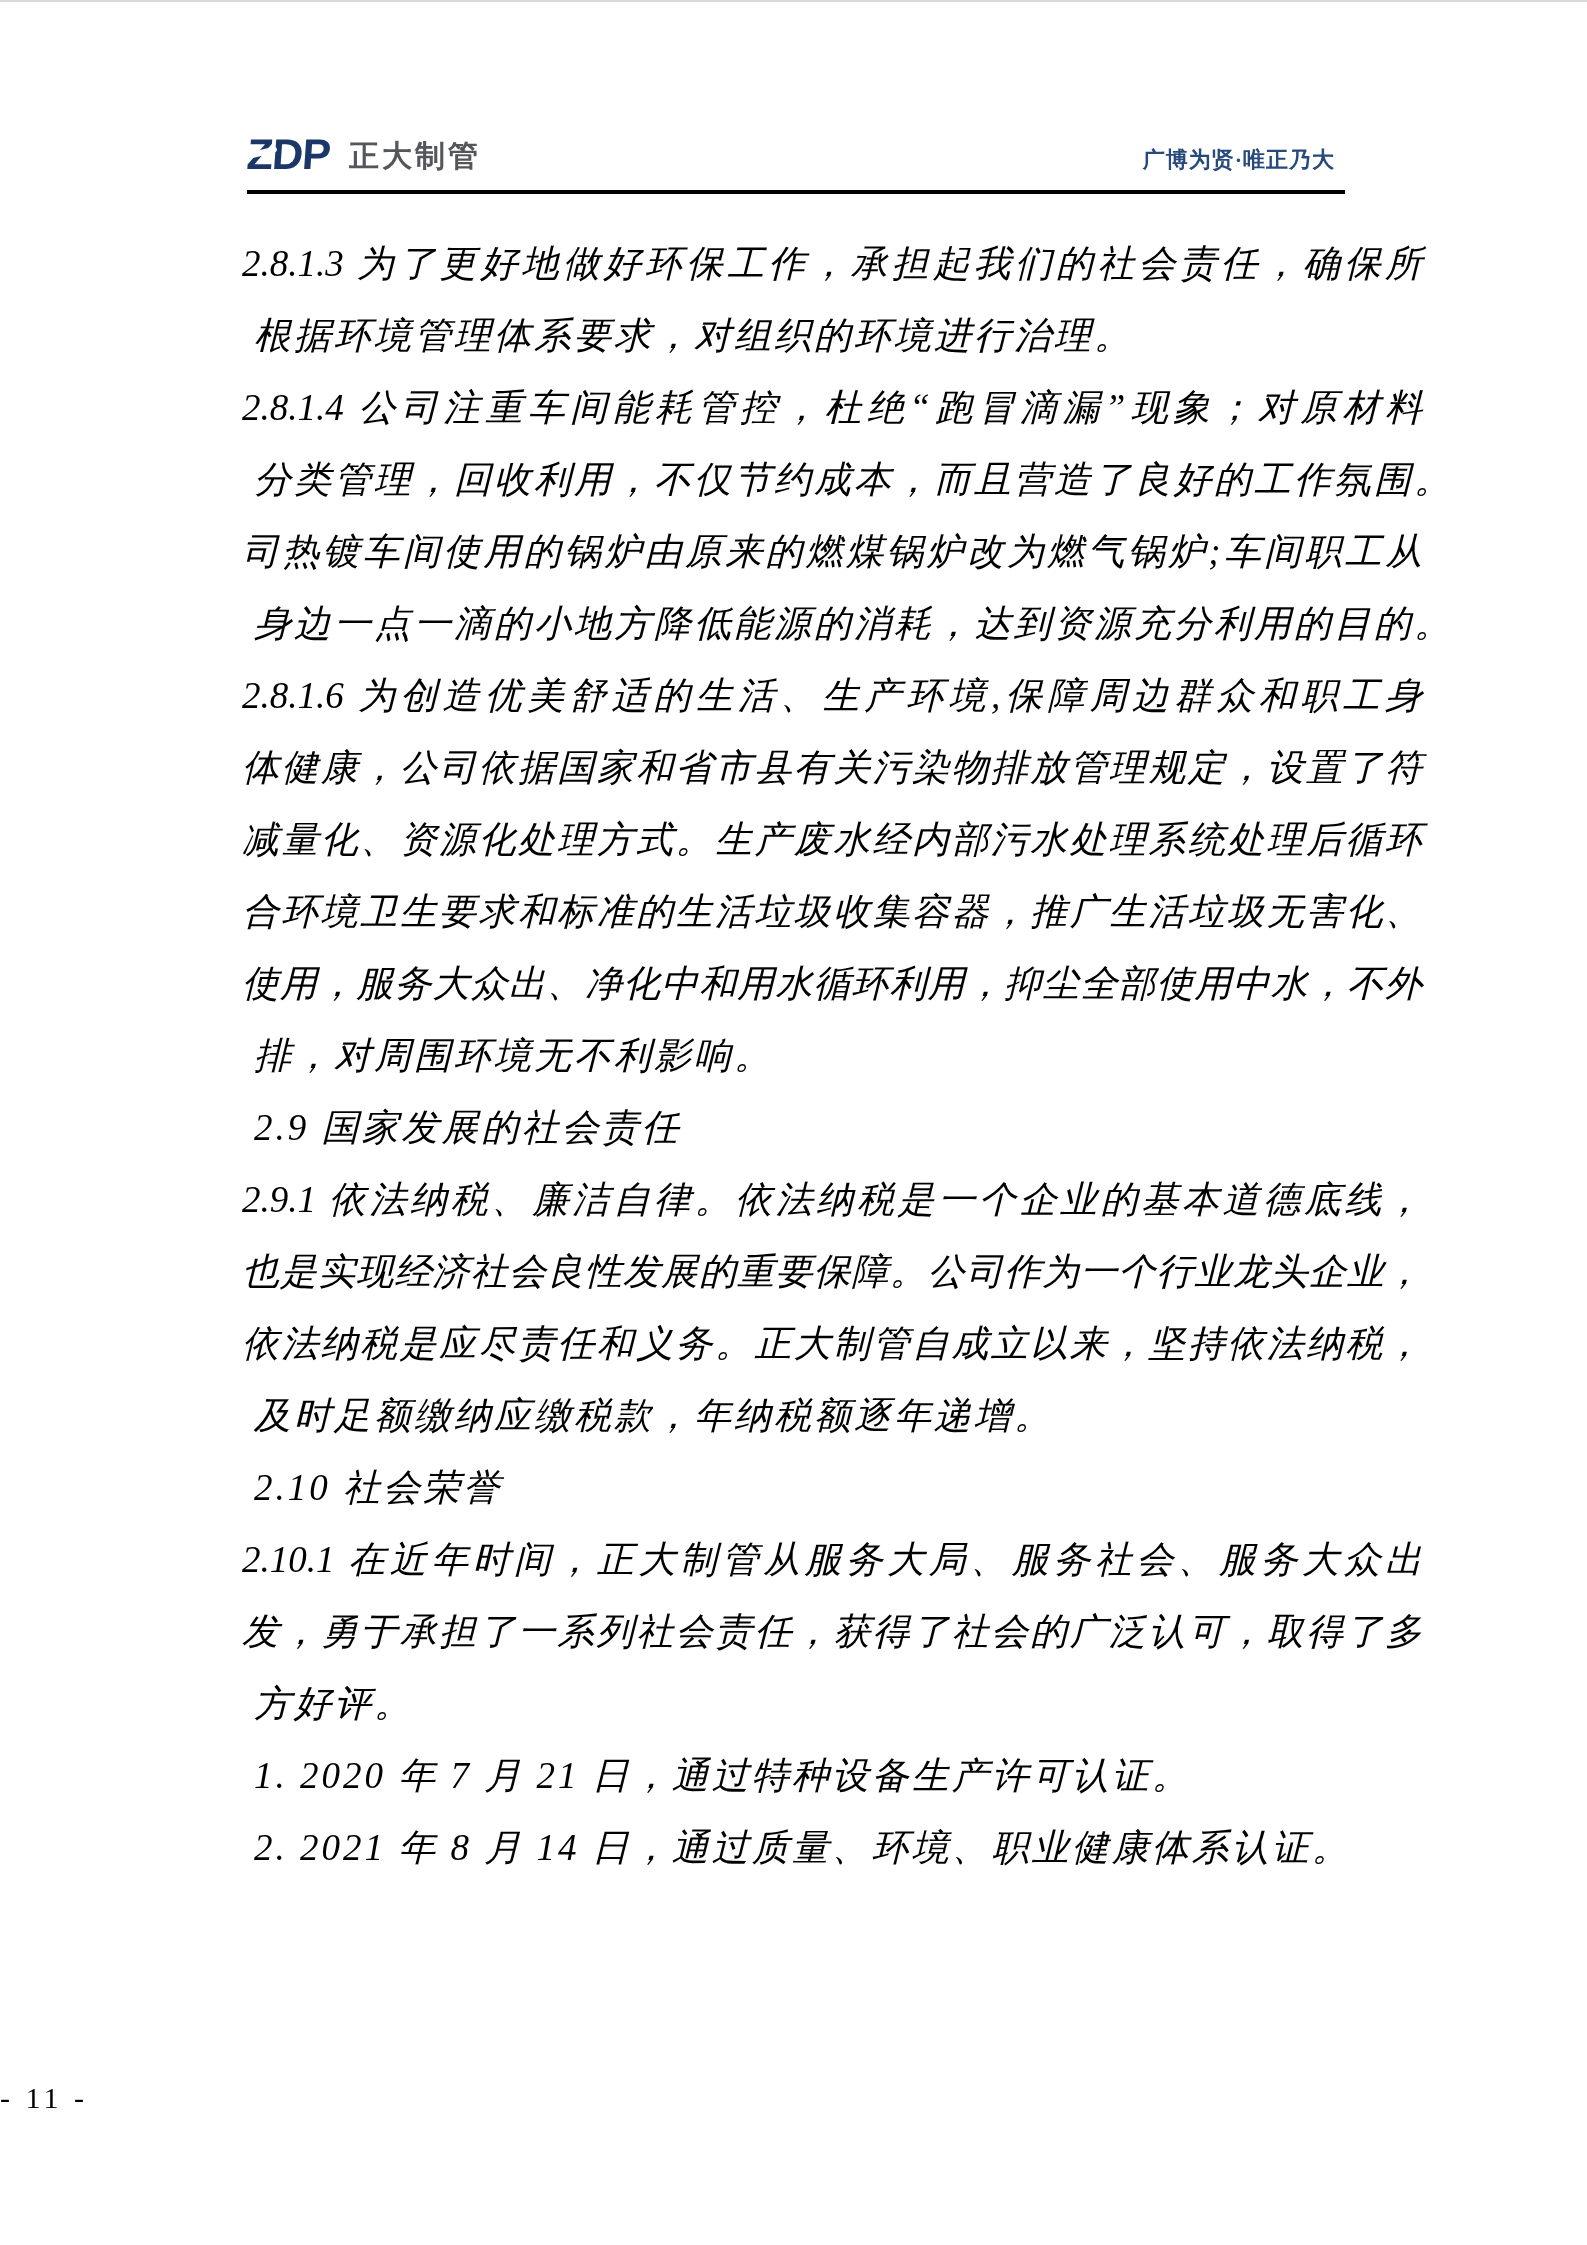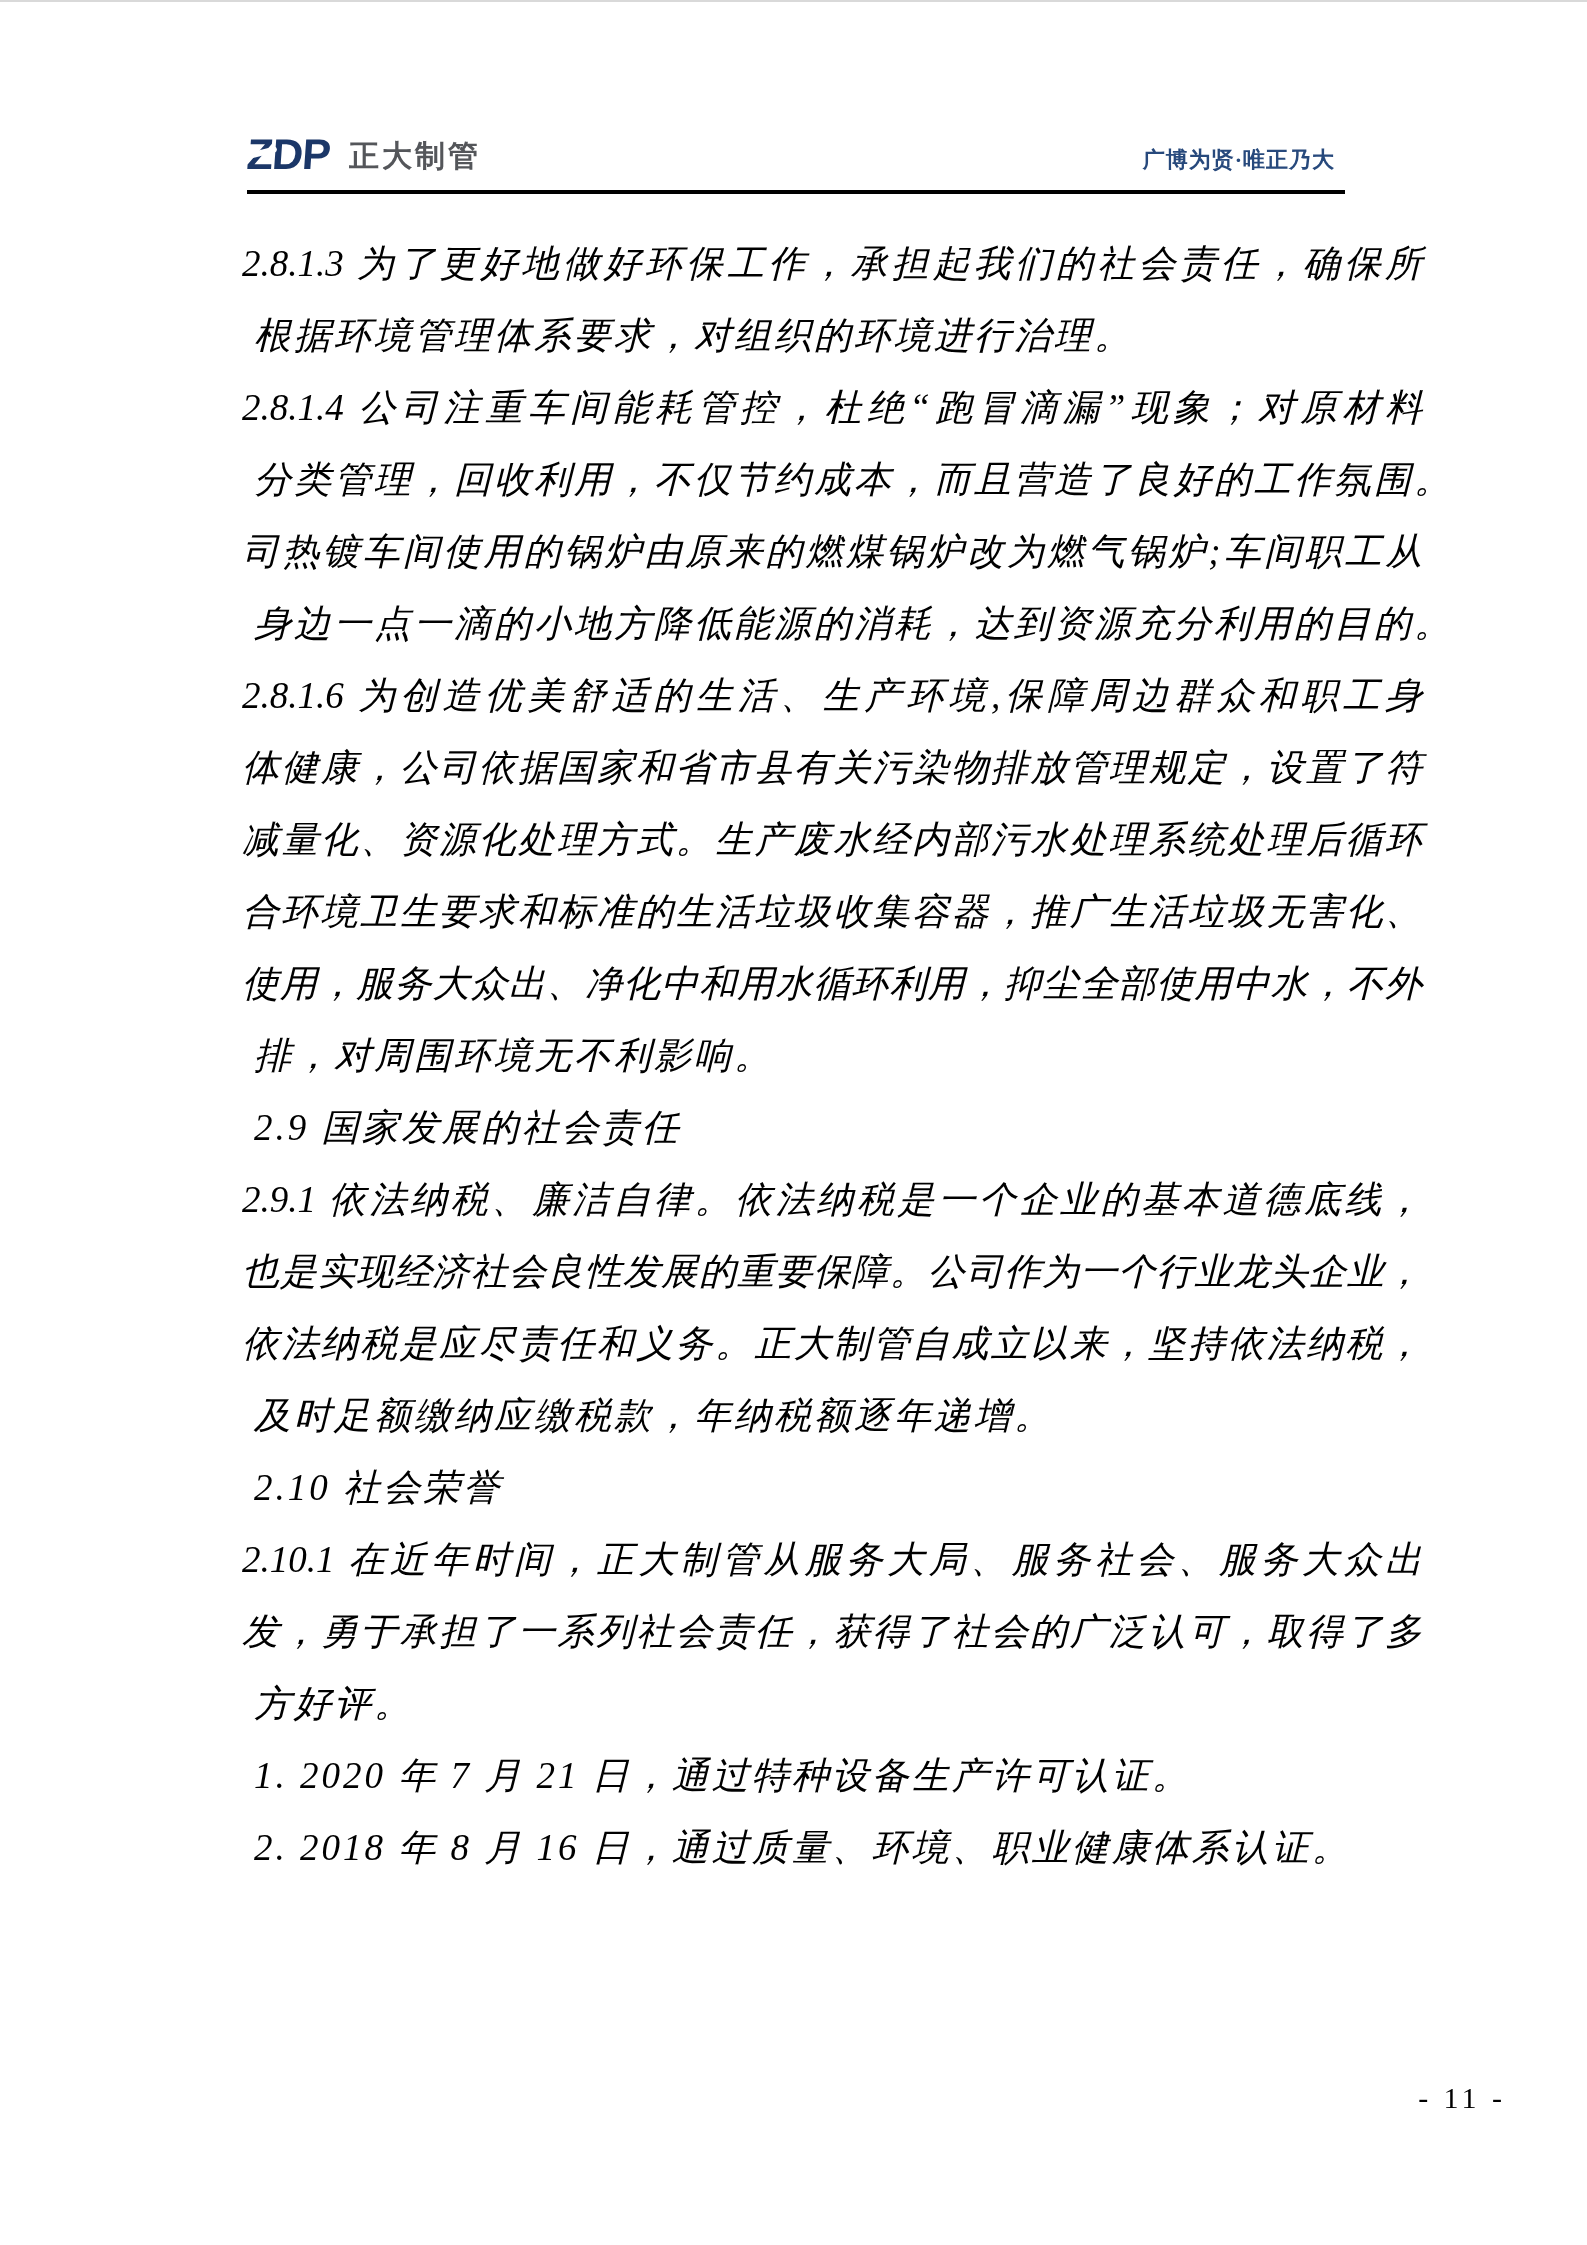--- a/index.html
+++ b/index.html
@@ -74,21 +74,21 @@
   }
   .line.para-end{
     text-align:left;
     text-align-last:left;
     letter-spacing:3px;
     margin-left:12px;
   }
   
   .footer{
     position:absolute;left:0;top:2078px;width:1506px;
-    text-align:right;
+    text-align:left;
     font-size:30px;line-height:36px;
     letter-spacing:4px;
   }
 </style>
 </head>
 <body>
 
 <div class="page">
 
   <div class="logo">
@@ -119,18 +119,18 @@
       <div class="line para-end">2.9 国家发展的社会责任</div>
       <div class="line">2.9.1 依法纳税、廉洁自律。依法纳税是一个企业的基本道德底线，</div>
       <div class="line">也是实现经济社会良性发展的重要保障。公司作为一个行业龙头企业，</div>
       <div class="line">依法纳税是应尽责任和义务。正大制管自成立以来，坚持依法纳税，</div>
       <div class="line para-end">及时足额缴纳应缴税款，年纳税额逐年递增。</div>
       <div class="line para-end">2.10 社会荣誉</div>
       <div class="line">2.10.1 在近年时间，正大制管从服务大局、服务社会、服务大众出</div>
       <div class="line">发，勇于承担了一系列社会责任，获得了社会的广泛认可，取得了多</div>
       <div class="line para-end">方好评。</div>
       <div class="line para-end">1.  2020 年 7 月 21 日，通过特种设备生产许可认证。</div>
-      <div class="line para-end">2.  2018 年 8 月 16 日，通过质量、环境、职业健康体系认证。</div>
+      <div class="line para-end">2.  2021 年 8 月 14 日，通过质量、环境、职业健康体系认证。</div>
     </main>
 
   <div class="footer">- 11 -</div>
 
 </div>
 
 </body></html>

